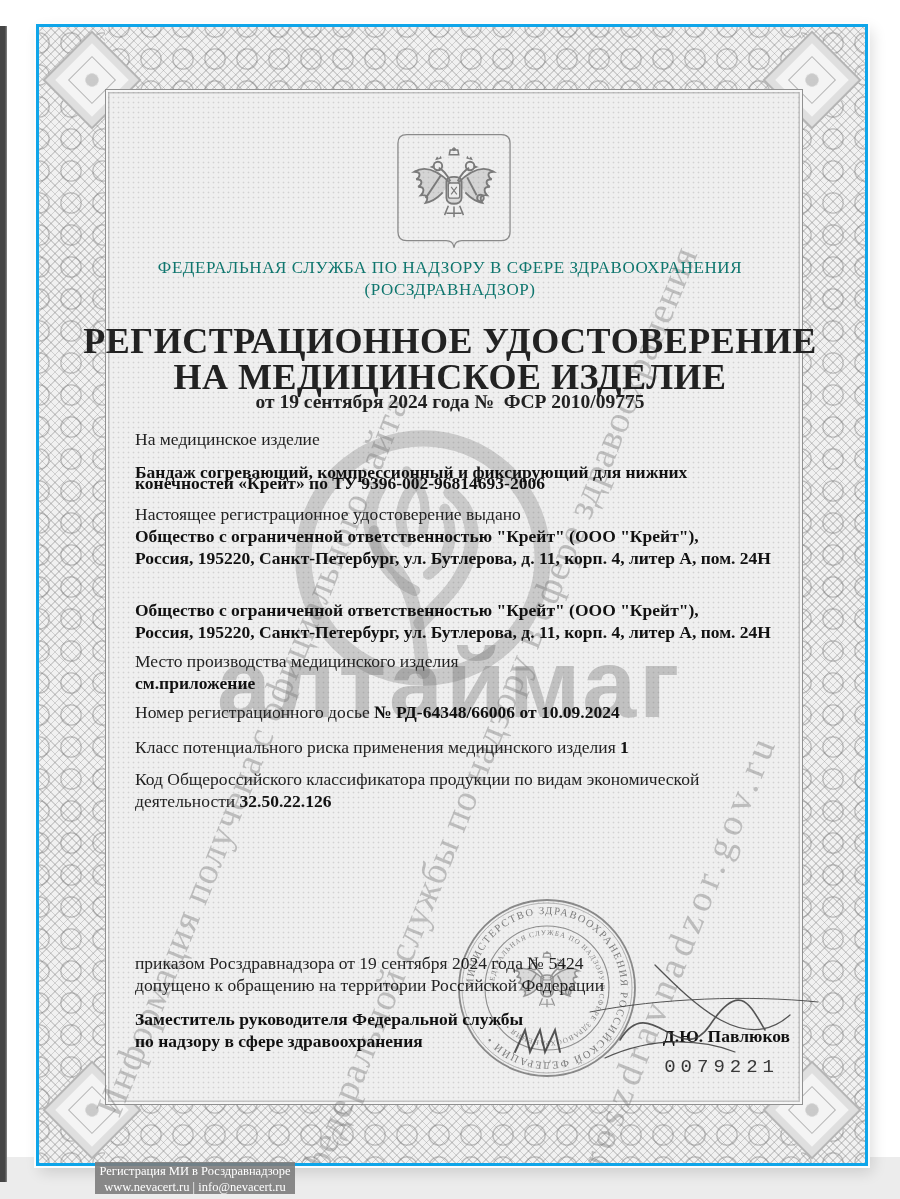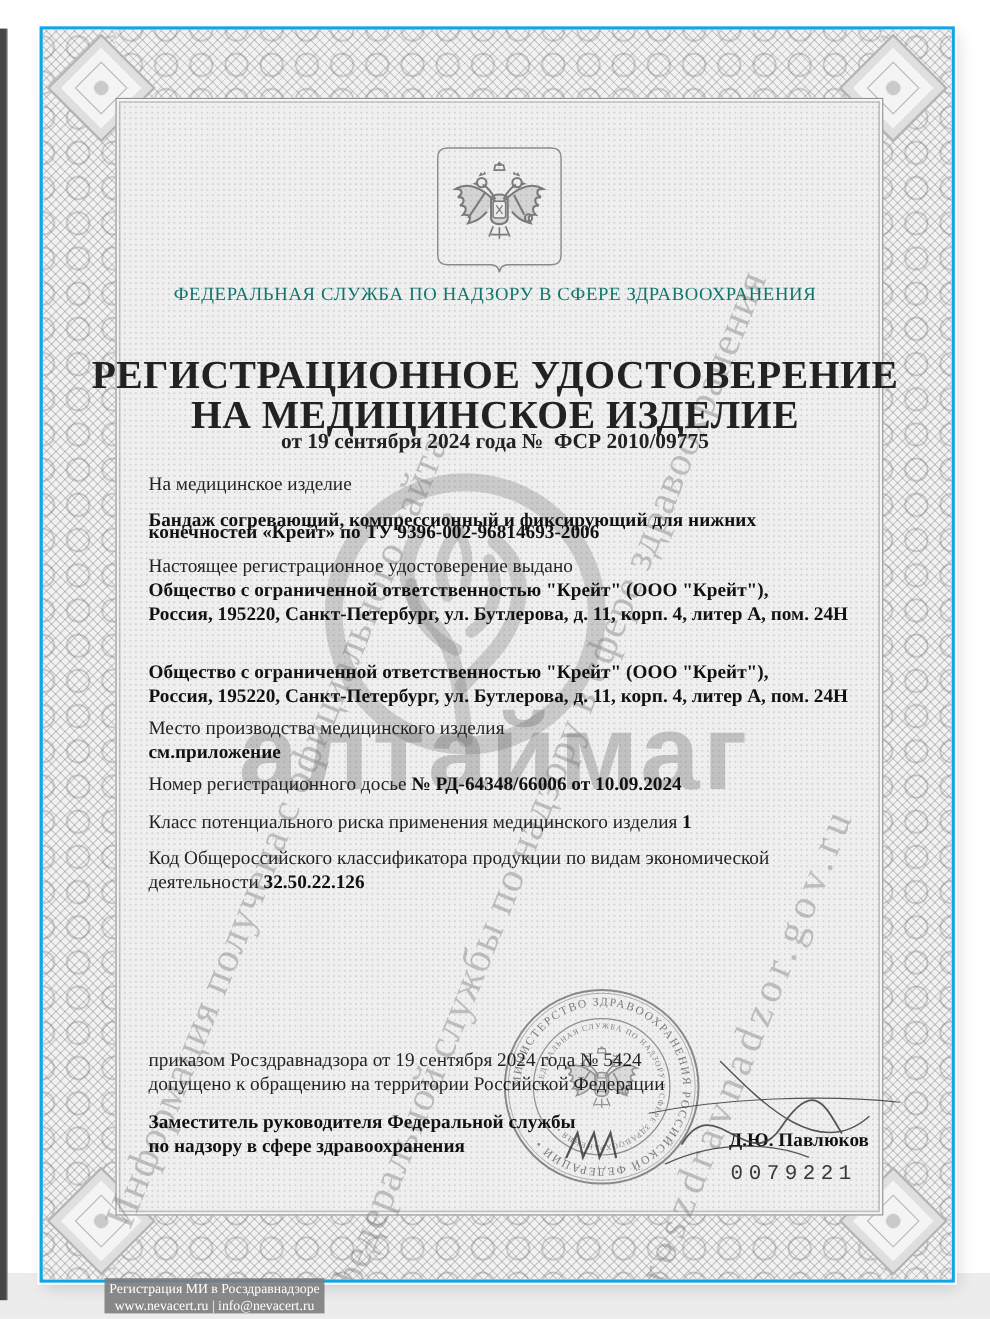--- a/index.html
+++ b/index.html
@@ -139,20 +139,21 @@
 </div>
 
 <div class="content">
 
   <svg class="emblem" viewBox="0 0 120 128">
     <path d="M12,3 H108 Q117,3 117,12 V102 Q117,111 108,111 H68 Q61,111 60,118 Q59,111 52,111 H12 Q3,111 3,102 V12 Q3,3 12,3 Z" fill="none" stroke="#8a8a8a" stroke-width="1.3"></path>
     <use href="#eagle" x="12" y="12" width="96" height="96"></use>
   </svg>
 
   <div class="centerbox authority" style="top:258px">ФЕДЕРАЛЬНАЯ СЛУЖБА ПО НАДЗОРУ В СФЕРЕ ЗДРАВООХРАНЕНИЯ</div>
+  <div class="centerbox authority" style="top:280px">(РОСЗДРАВНАДЗОР)</div>
 
   <div class="centerbox doc-title" style="top:320px">РЕГИСТРАЦИОННОЕ УДОСТОВЕРЕНИЕ</div>
   <div class="centerbox doc-title" style="top:356px">НА МЕДИЦИНСКОЕ ИЗДЕЛИЕ</div>
   <div class="centerbox date-line" style="top:391px">от&nbsp;19 сентября 2024 года&nbsp;№&nbsp;&nbsp;ФСР 2010/09775</div>
 
   <div class="t" style="top:428px">На медицинское изделие</div>
   <div class="t b" style="top:461px">Бандаж согревающий, компрессионный и фиксирующий для нижних</div>
   <div class="t b" style="top:472px">конечностей «Крейт» по ТУ 9396-002-96814693-2006</div>
 
   <div class="t" style="top:503px">Настоящее регистрационное удостоверение выдано</div>

